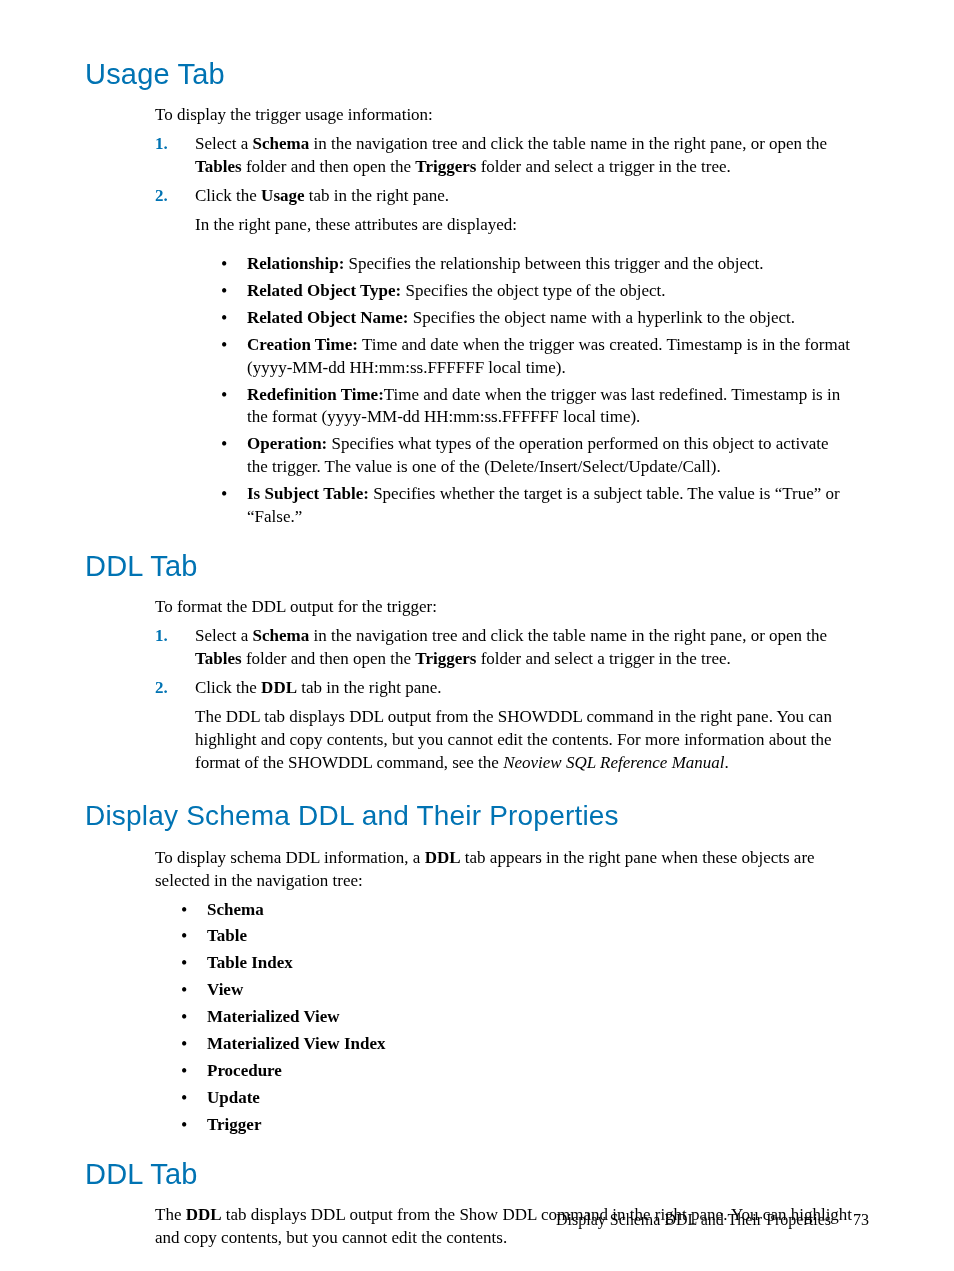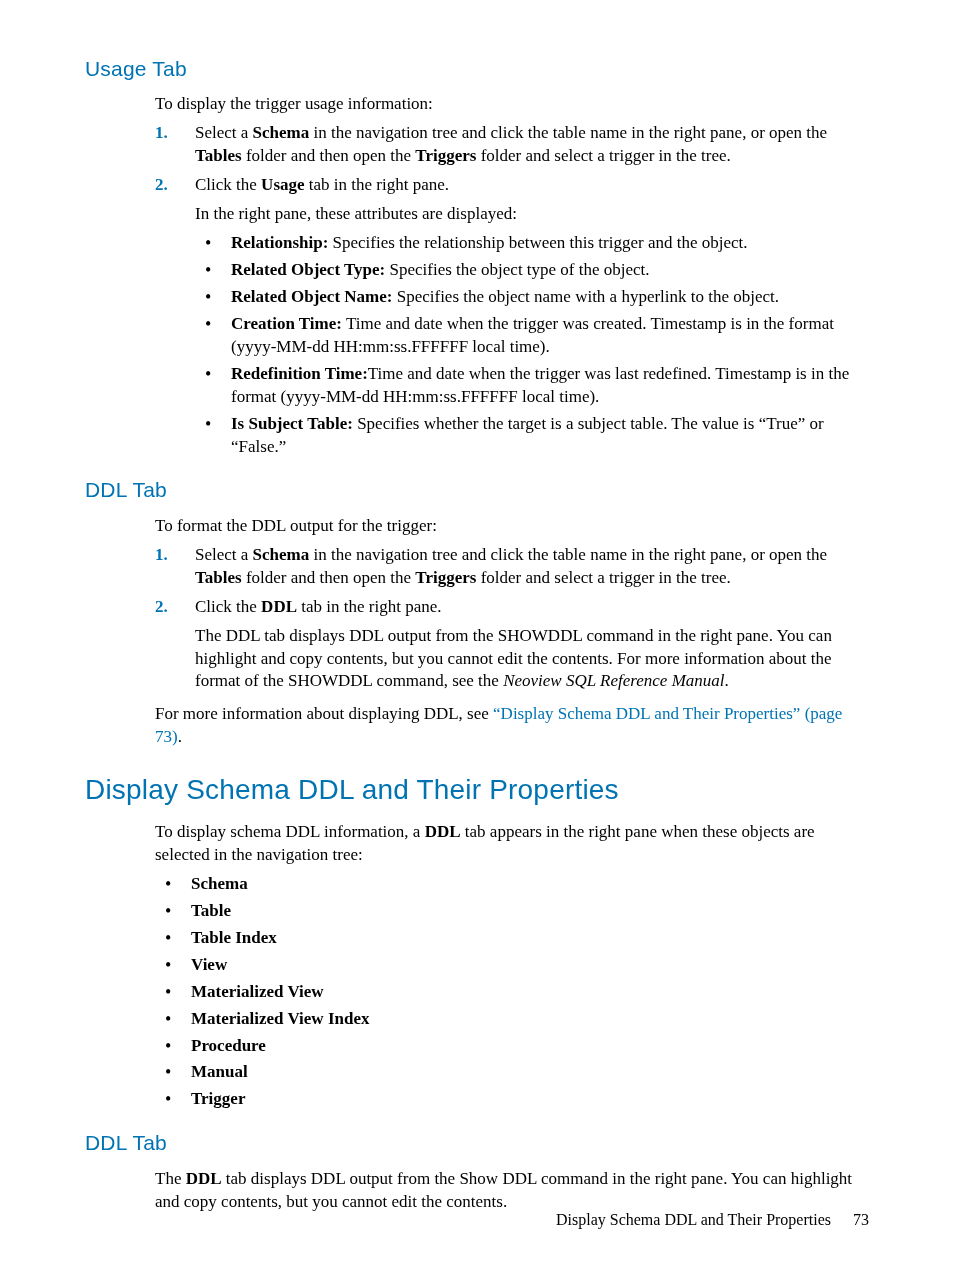--- a/index.html
+++ b/index.html
@@ -17,21 +17,21 @@
     color: #000;
   }
   .page {
     padding: 55px 85px 0 85px;
     box-sizing: border-box;
   }
   .h-blue-med {
     font-family: "Segoe UI", "Helvetica Neue", Arial, sans-serif;
     font-weight: 400;
     color: #0073b3;
-    font-size: 21px;
+    font-size: 29px;
     margin: 0 0 10px 0;
     letter-spacing: 0.2px;
   }
   .h-blue-large {
     font-family: "Segoe UI", "Helvetica Neue", Arial, sans-serif;
     font-weight: 400;
     color: #0073b3;
     font-size: 28px;
     margin: 22px 0 12px 0;
     letter-spacing: 0.2px;
@@ -58,21 +58,21 @@
     top: 0;
     color: #0073b3;
     font-family: "Palatino Linotype", Georgia, serif;
     font-weight: 700;
   }
   ol.steps p {
     margin: 0 0 6px 0;
   }
   ul.bullets {
     list-style: none;
-    margin: 0;
+    margin: 16px;
     padding: 0;
   }
   ul.bullets > li {
     position: relative;
     padding-left: 36px;
     margin: 0 0 4px 0;
   }
   ul.bullets > li::before {
     content: "•";
     position: absolute;
@@ -120,20 +120,21 @@
         <p>
           <span>Click the </span><span class="bold">Usage</span><span> tab in the right pane.</span>
         </p>
         <p>In the right pane, these attributes are displayed:</p>
         <ul class="bullets">
           <li><span class="bold">Relationship:</span><span> Specifies the relationship between this trigger and the object.</span></li>
           <li><span class="bold">Related Object Type:</span><span> Specifies the object type of the object.</span></li>
           <li><span class="bold">Related Object Name:</span><span> Specifies the object name with a hyperlink to the object.</span></li>
           <li><span class="bold">Creation Time:</span><span> Time and date when the trigger was created. Timestamp is in the format (yyyy-MM-dd HH:mm:ss.FFFFFF local time).</span></li>
           <li><span class="bold">Redefinition Time:</span><span>Time and date when the trigger was last redefined. Timestamp is in the format (yyyy-MM-dd HH:mm:ss.FFFFFF local time).</span></li>
+          <li><span class="bold">Operation:</span><span> Specifies what types of the operation performed on this object to activate the trigger. The value is one of the (Delete/Insert/Select/Update/Call).</span></li>
           <li><span class="bold">Is Subject Table:</span><span> Specifies whether the target is a subject table. The value is “True” or “False.”</span></li>
         </ul>
       </li>
     </ol>
   </div>
 
   <h3 class="h-blue-med" style="margin-top:18px;">DDL Tab</h3>
   <div class="body-block">
     <p class="lead">To format the DDL output for the trigger:</p>
     <ol class="steps">
@@ -146,39 +147,36 @@
       <li>
         <span class="num">2.</span>
         <p>
           <span>Click the </span><span class="bold">DDL</span><span> tab in the right pane.</span>
         </p>
         <p>
           <span>The DDL tab displays DDL output from the SHOWDDL command in the right pane. You can highlight and copy contents, but you cannot edit the contents. For more information about the format of the SHOWDDL command, see the </span><span class="ital">Neoview SQL Reference Manual</span><span>.</span>
         </p>
       </li>
     </ol>
-    <p style="margin:10px 0 0 0;">
-      <span>For more information about displaying DDL, see </span><a href="#" class="link">“Display Schema DDL and Their Properties” (page 73)</a><span>.</span>
-    </p>
   </div>
 
   <h2 class="h-blue-large">Display Schema DDL and Their Properties</h2>
   <div class="body-block">
     <p class="lead">
       <span>To display schema DDL information, a </span><span class="bold">DDL</span><span> tab appears in the right pane when these objects are selected in the navigation tree:</span>
     </p>
     <ul class="bullets" style="margin-top:6px;">
       <li><span class="bold">Schema</span></li>
       <li><span class="bold">Table</span></li>
       <li><span class="bold">Table Index</span></li>
       <li><span class="bold">View</span></li>
       <li><span class="bold">Materialized View</span></li>
       <li><span class="bold">Materialized View Index</span></li>
       <li><span class="bold">Procedure</span></li>
-      <li><span class="bold">Manual</span></li>
+      <li><span class="bold">Update</span></li>
       <li><span class="bold">Trigger</span></li>
     </ul>
   </div>
 
   <h3 class="h-blue-med" style="margin-top:18px;">DDL Tab</h3>
   <div class="body-block">
     <p class="lead">
       <span>The </span><span class="bold">DDL</span><span> tab displays DDL output from the Show DDL command in the right pane. You can highlight and copy contents, but you cannot edit the contents.</span>
     </p>
   </div>

